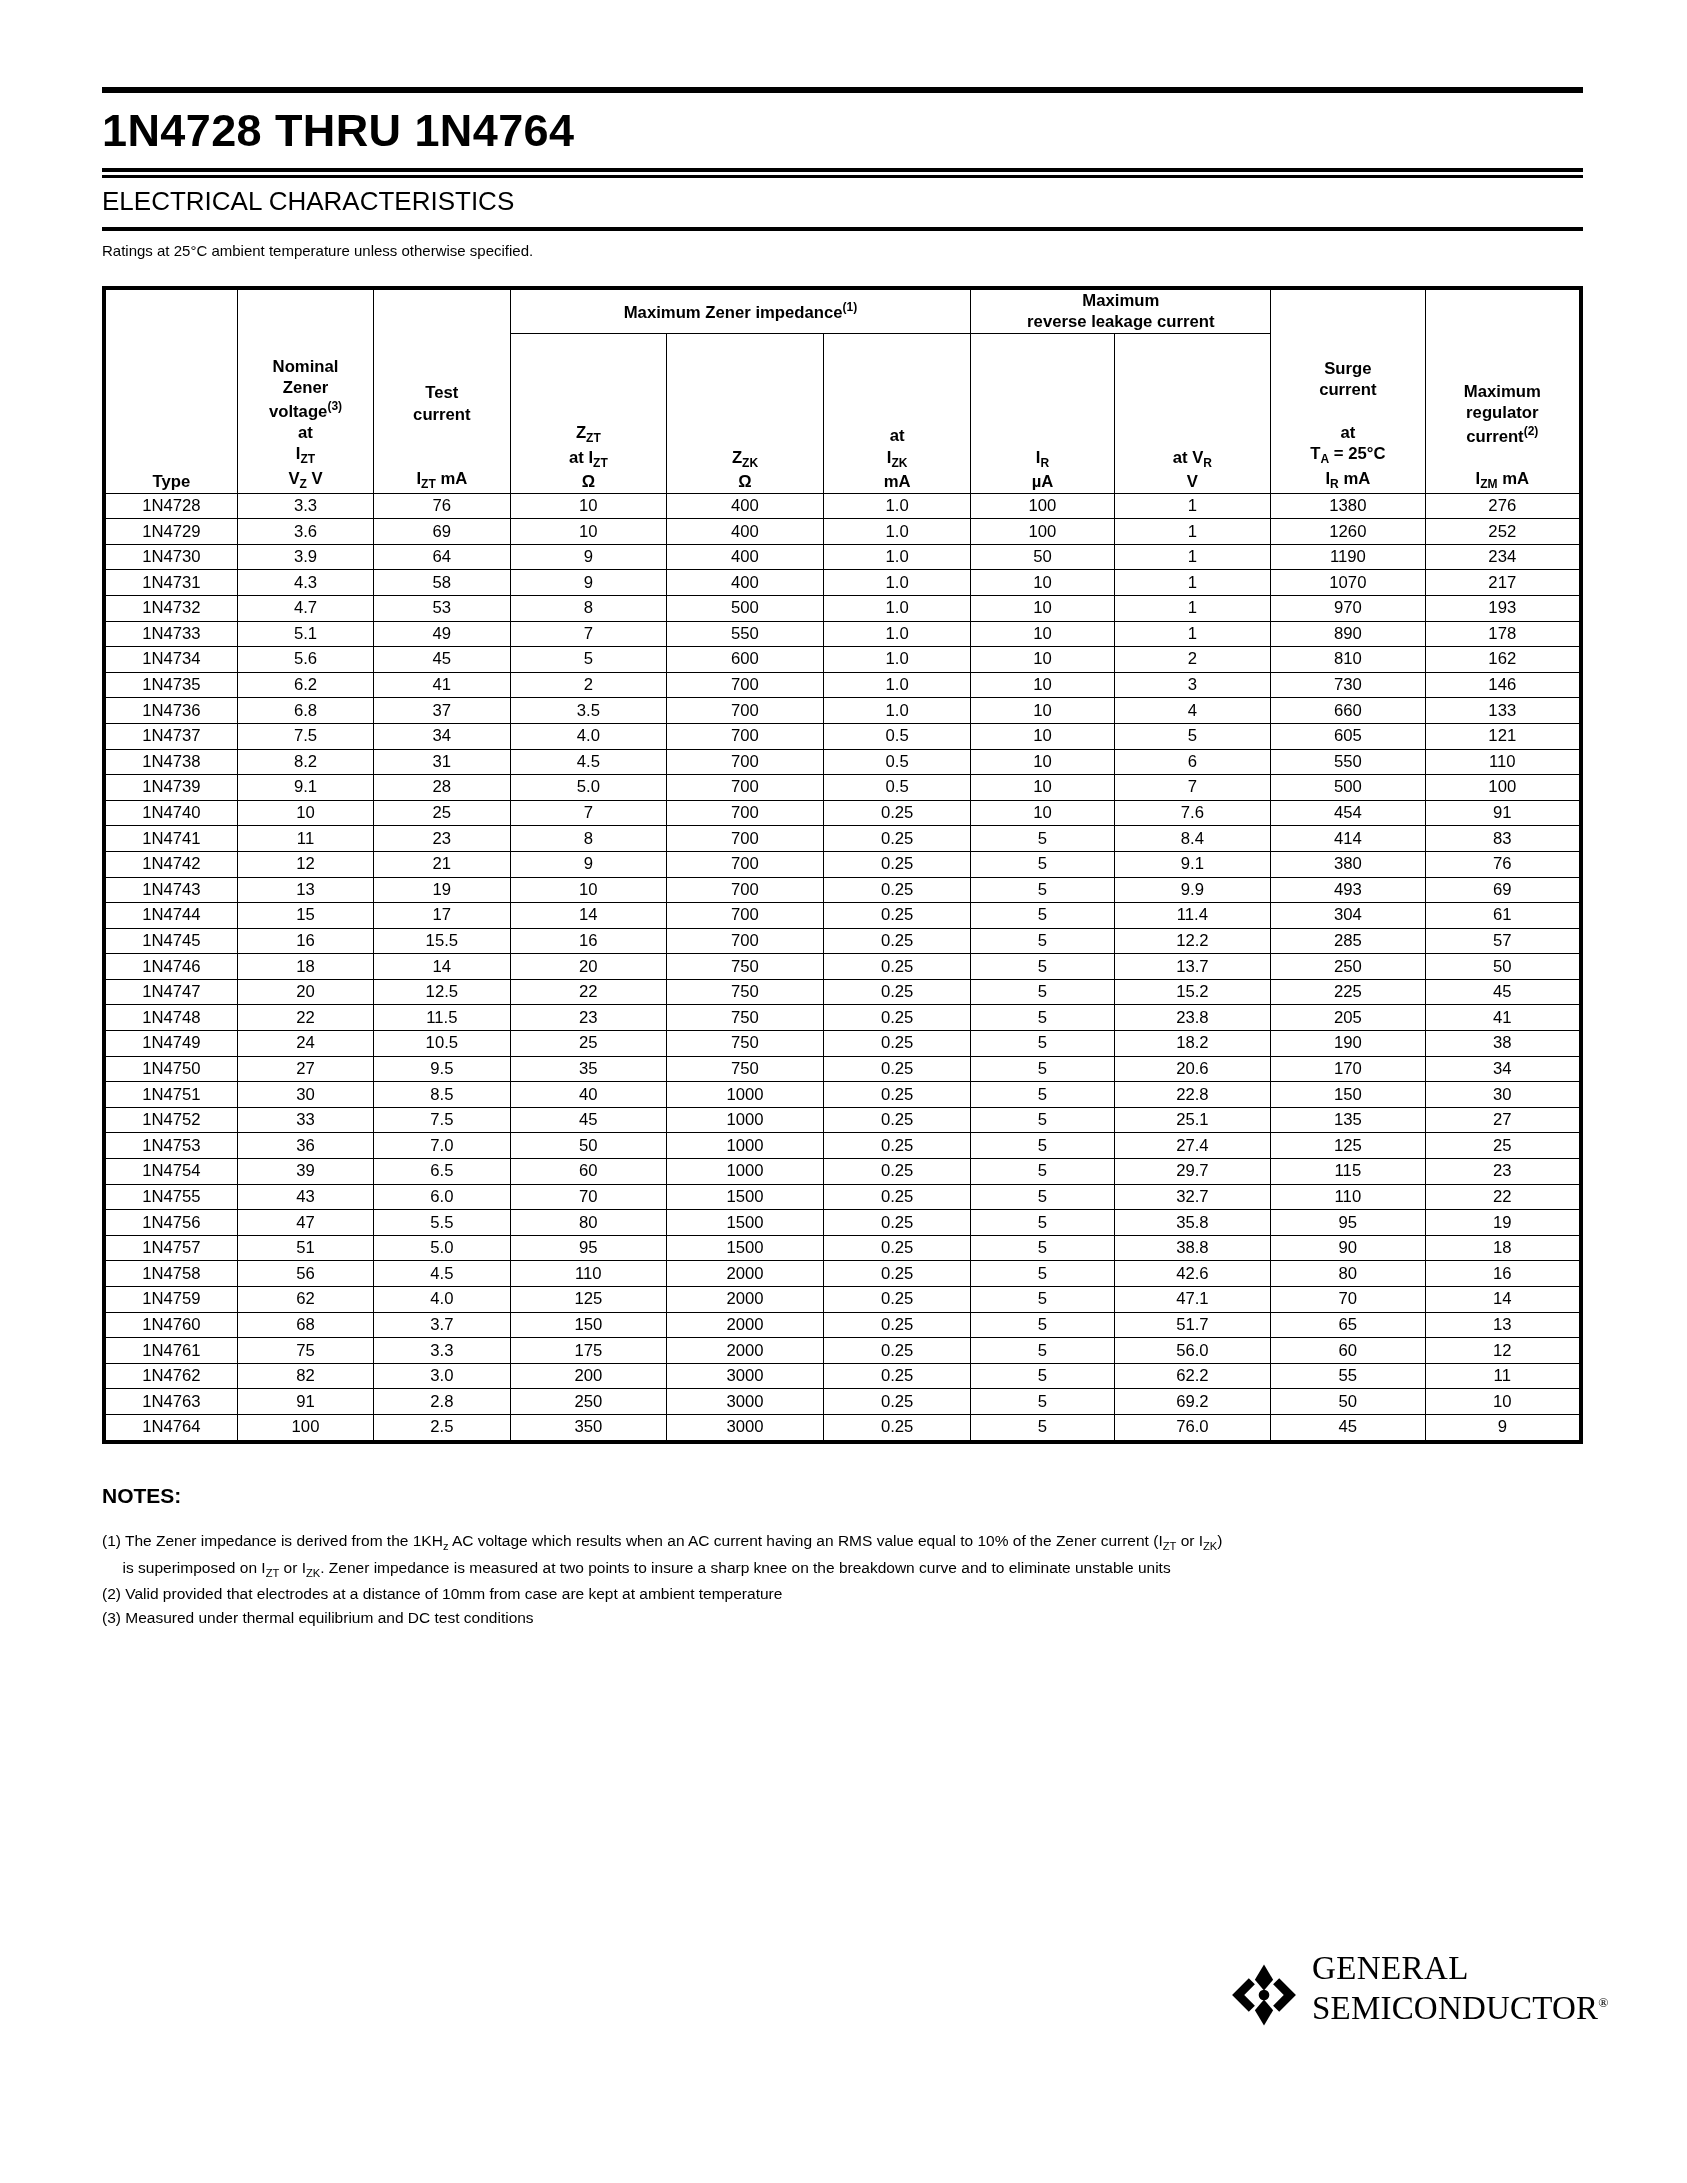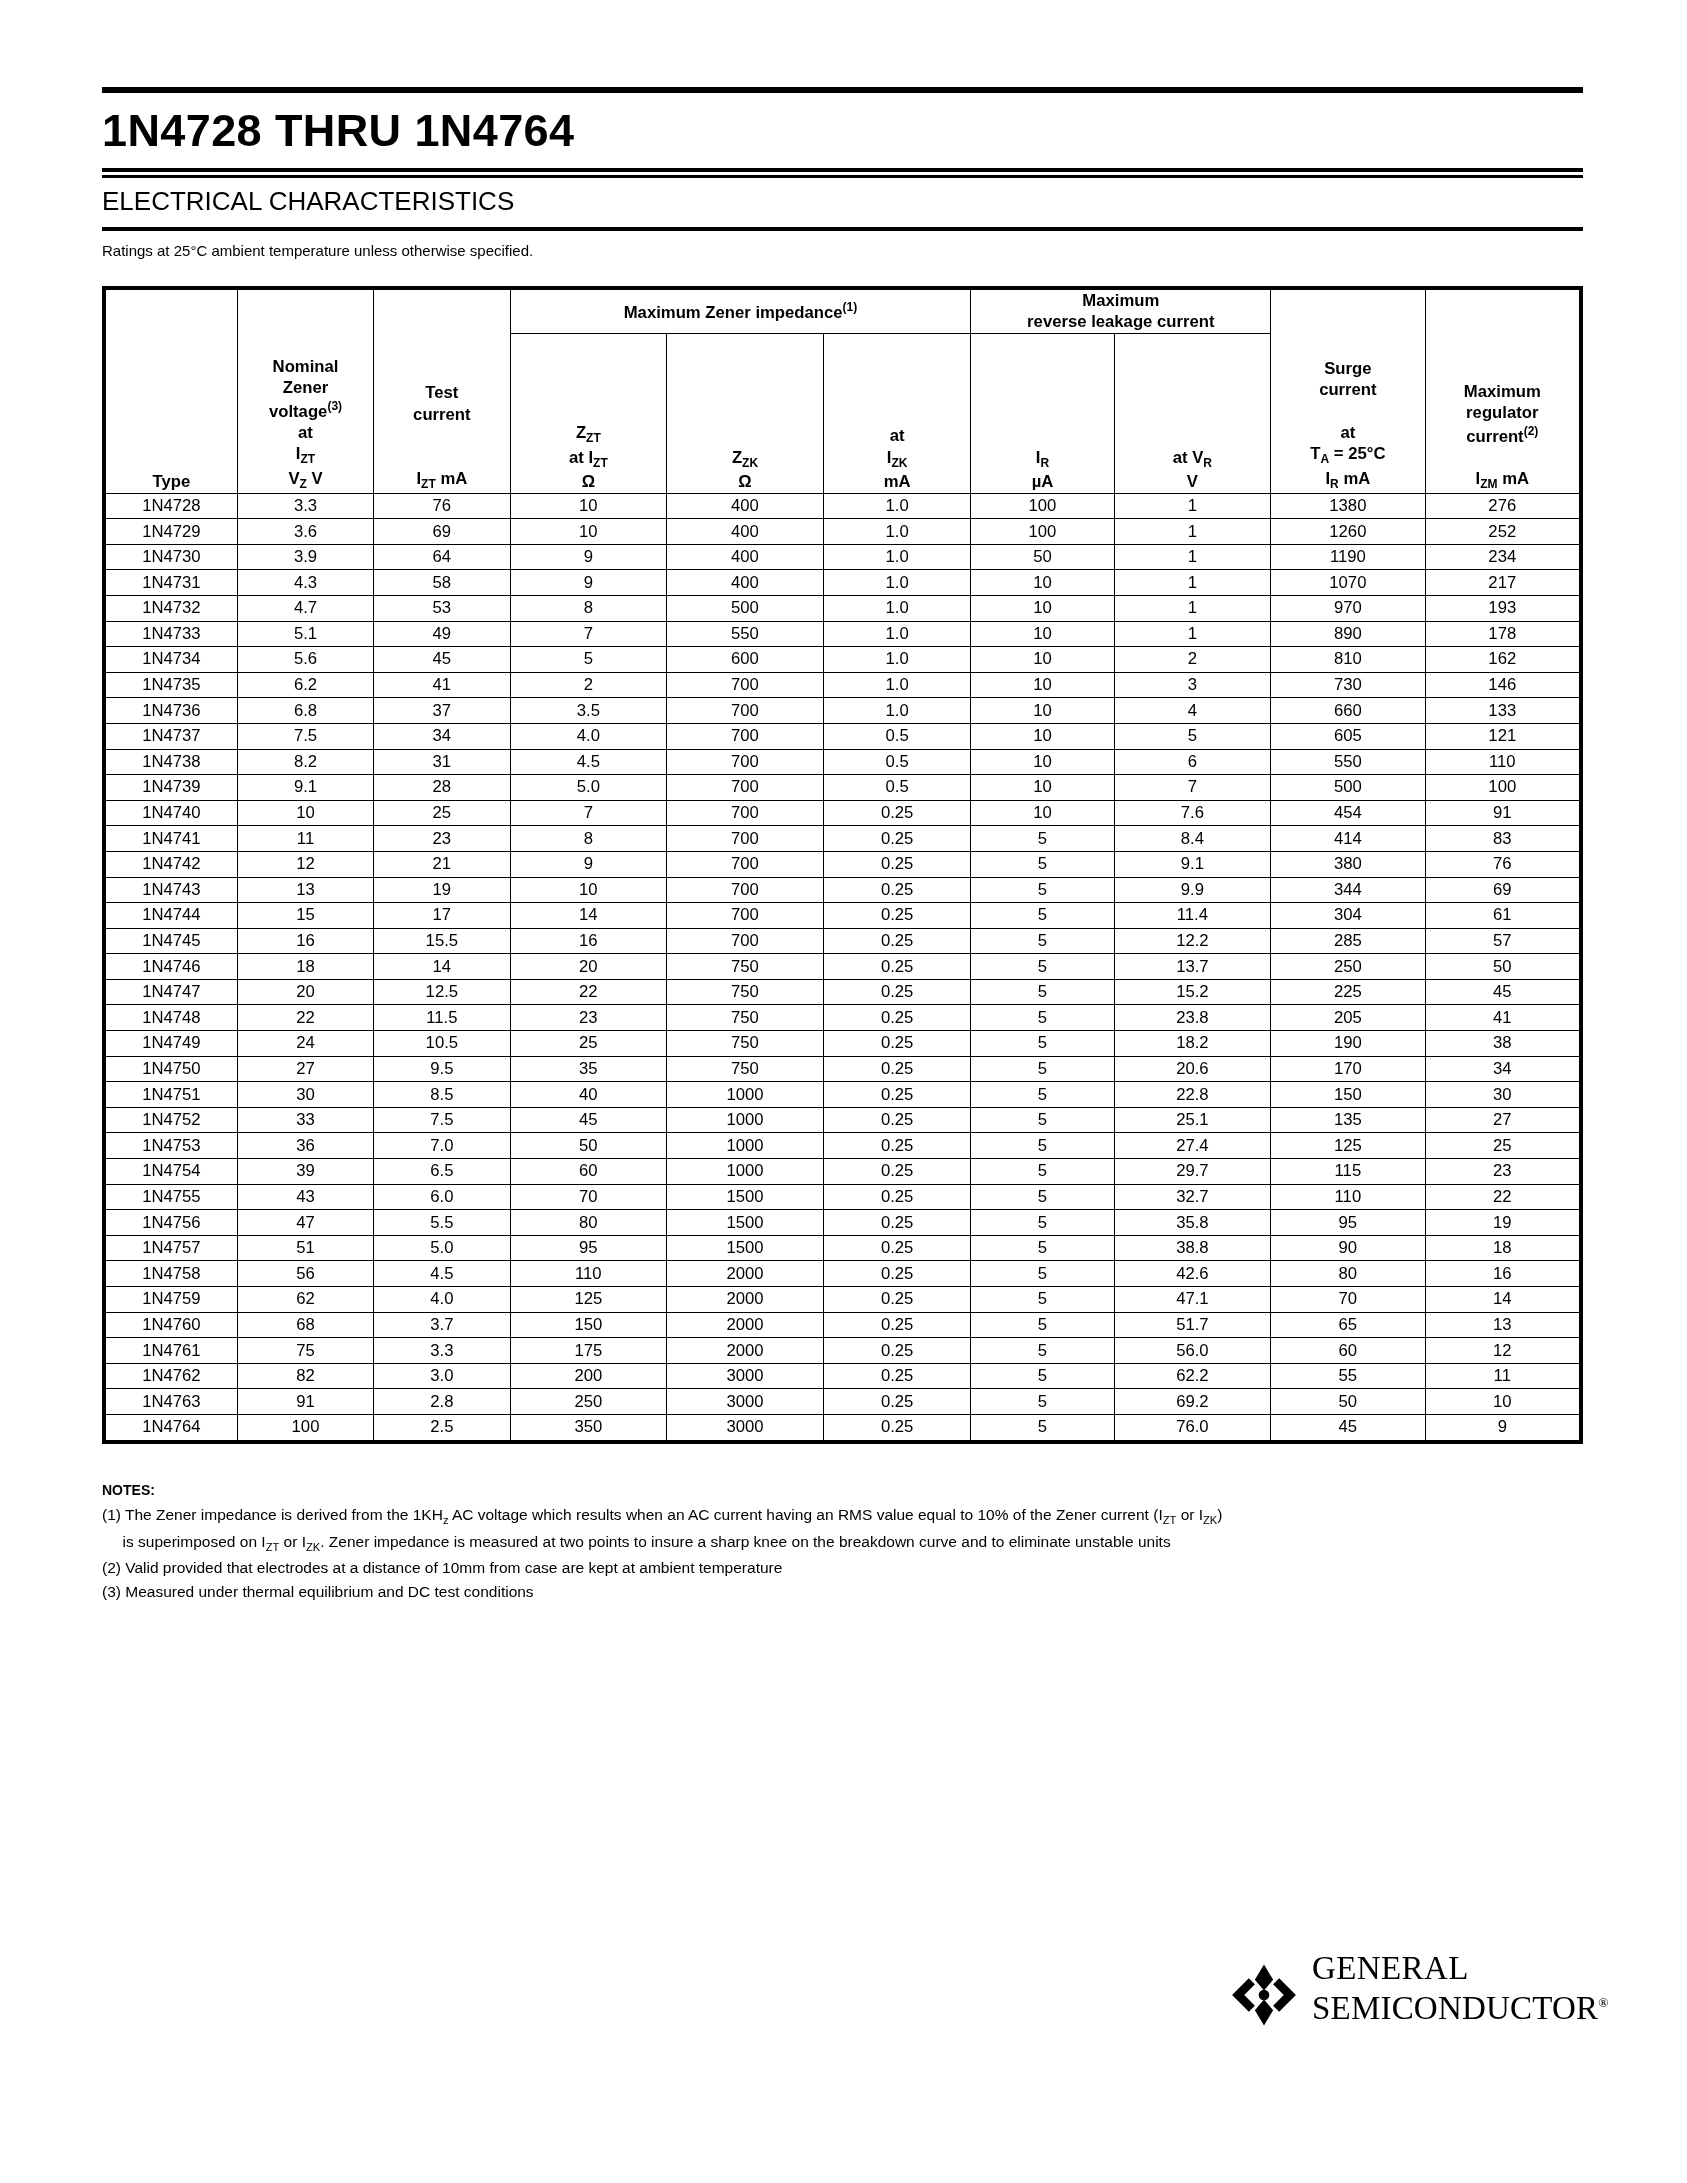--- a/index.html
+++ b/index.html
@@ -124,22 +124,22 @@
   col.c-izm    { width: 137px; }
 
   
   .notes {
     margin-top: 37px;
     font-size: 15.5px;
     line-height: 1.42;
   }
   .notes .notes-title {
     font-weight: bold;
-    font-size: 14px;
-    margin-bottom: 4px;
+    font-size: 21px;
+    margin-bottom: 20px;
   }
   .notes p {
     margin: 0 0 1.6px 0;
   }
   .notes .indent {
     padding-left: 20.6px;
   }
 
   
   .logo {
@@ -451,21 +451,21 @@
             </tr>
             <tr>
               <td>1N4743</td>
               <td>13</td>
               <td>19</td>
               <td>10</td>
               <td>700</td>
               <td>0.25</td>
               <td>5</td>
               <td>9.9</td>
-              <td>344</td>
+              <td>493</td>
               <td>69</td>
             </tr>
             <tr>
               <td>1N4744</td>
               <td>15</td>
               <td>17</td>
               <td>14</td>
               <td>700</td>
               <td>0.25</td>
               <td>5</td>

